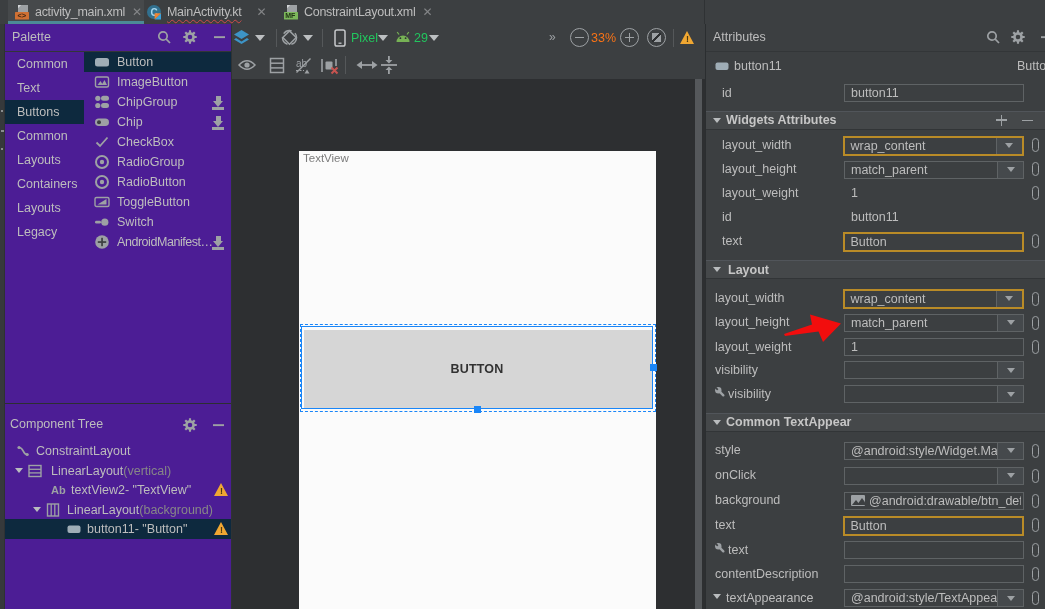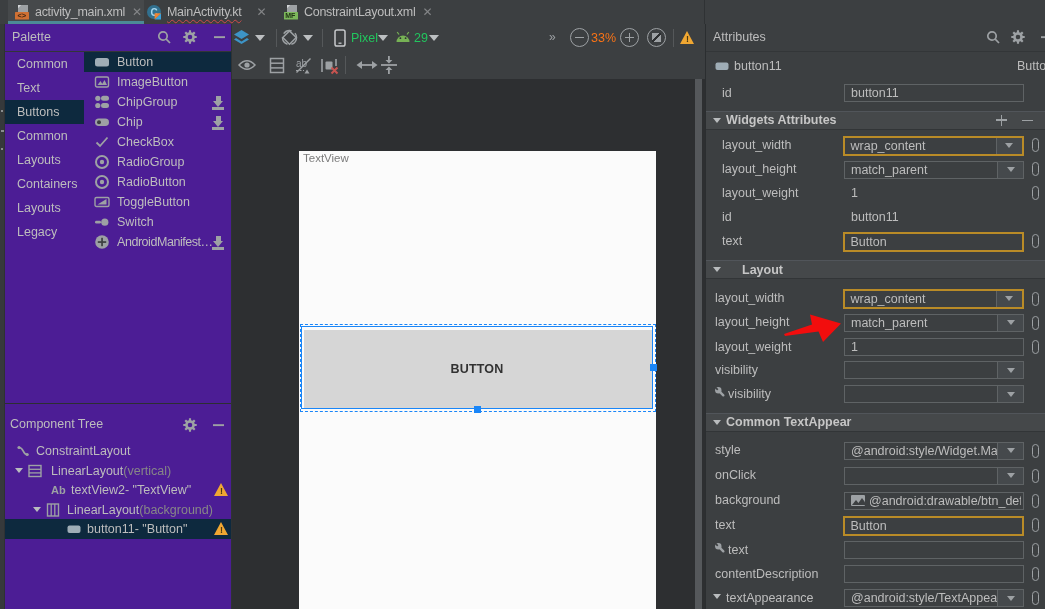--- a/index.html
+++ b/index.html
@@ -415,21 +415,21 @@
     <div class="plain" style="top:161.5px">1</div>
     <div class="pill" style="top:162px"></div>
     <div class="lbl" style="left:16px;top:185.5px">id</div>
     <div class="plain" style="top:185.5px">button11</div>
     <div class="lbl" style="left:16px;top:209.5px">text</div>
     <div class="vbox orange" style="top:207.5px">Button</div>
     <div class="pill" style="top:210px"></div>
 
     <div class="abs sect" style="top:236px">
         <span class="exp" style="margin-left:7px"></span>
-        <b style="margin-left:21px">Layout</b>
+        <b style="margin-left:7px">Layout</b>
       </div>
     <div class="lbl" style="left:9px;top:267px">layout_width</div>
     <div class="vbox orange" style="top:264.5px">wrap_content<span class="ddbtn">
           <span class="dda"></span>
         </span></div>
     <div class="pill" style="top:268px"></div>
     <div class="lbl" style="left:9px;top:291px">layout_height</div>
     <div class="vbox" style="top:289.5px">match_parent<span class="ddbtn">
           <span class="dda"></span>
         </span></div>

